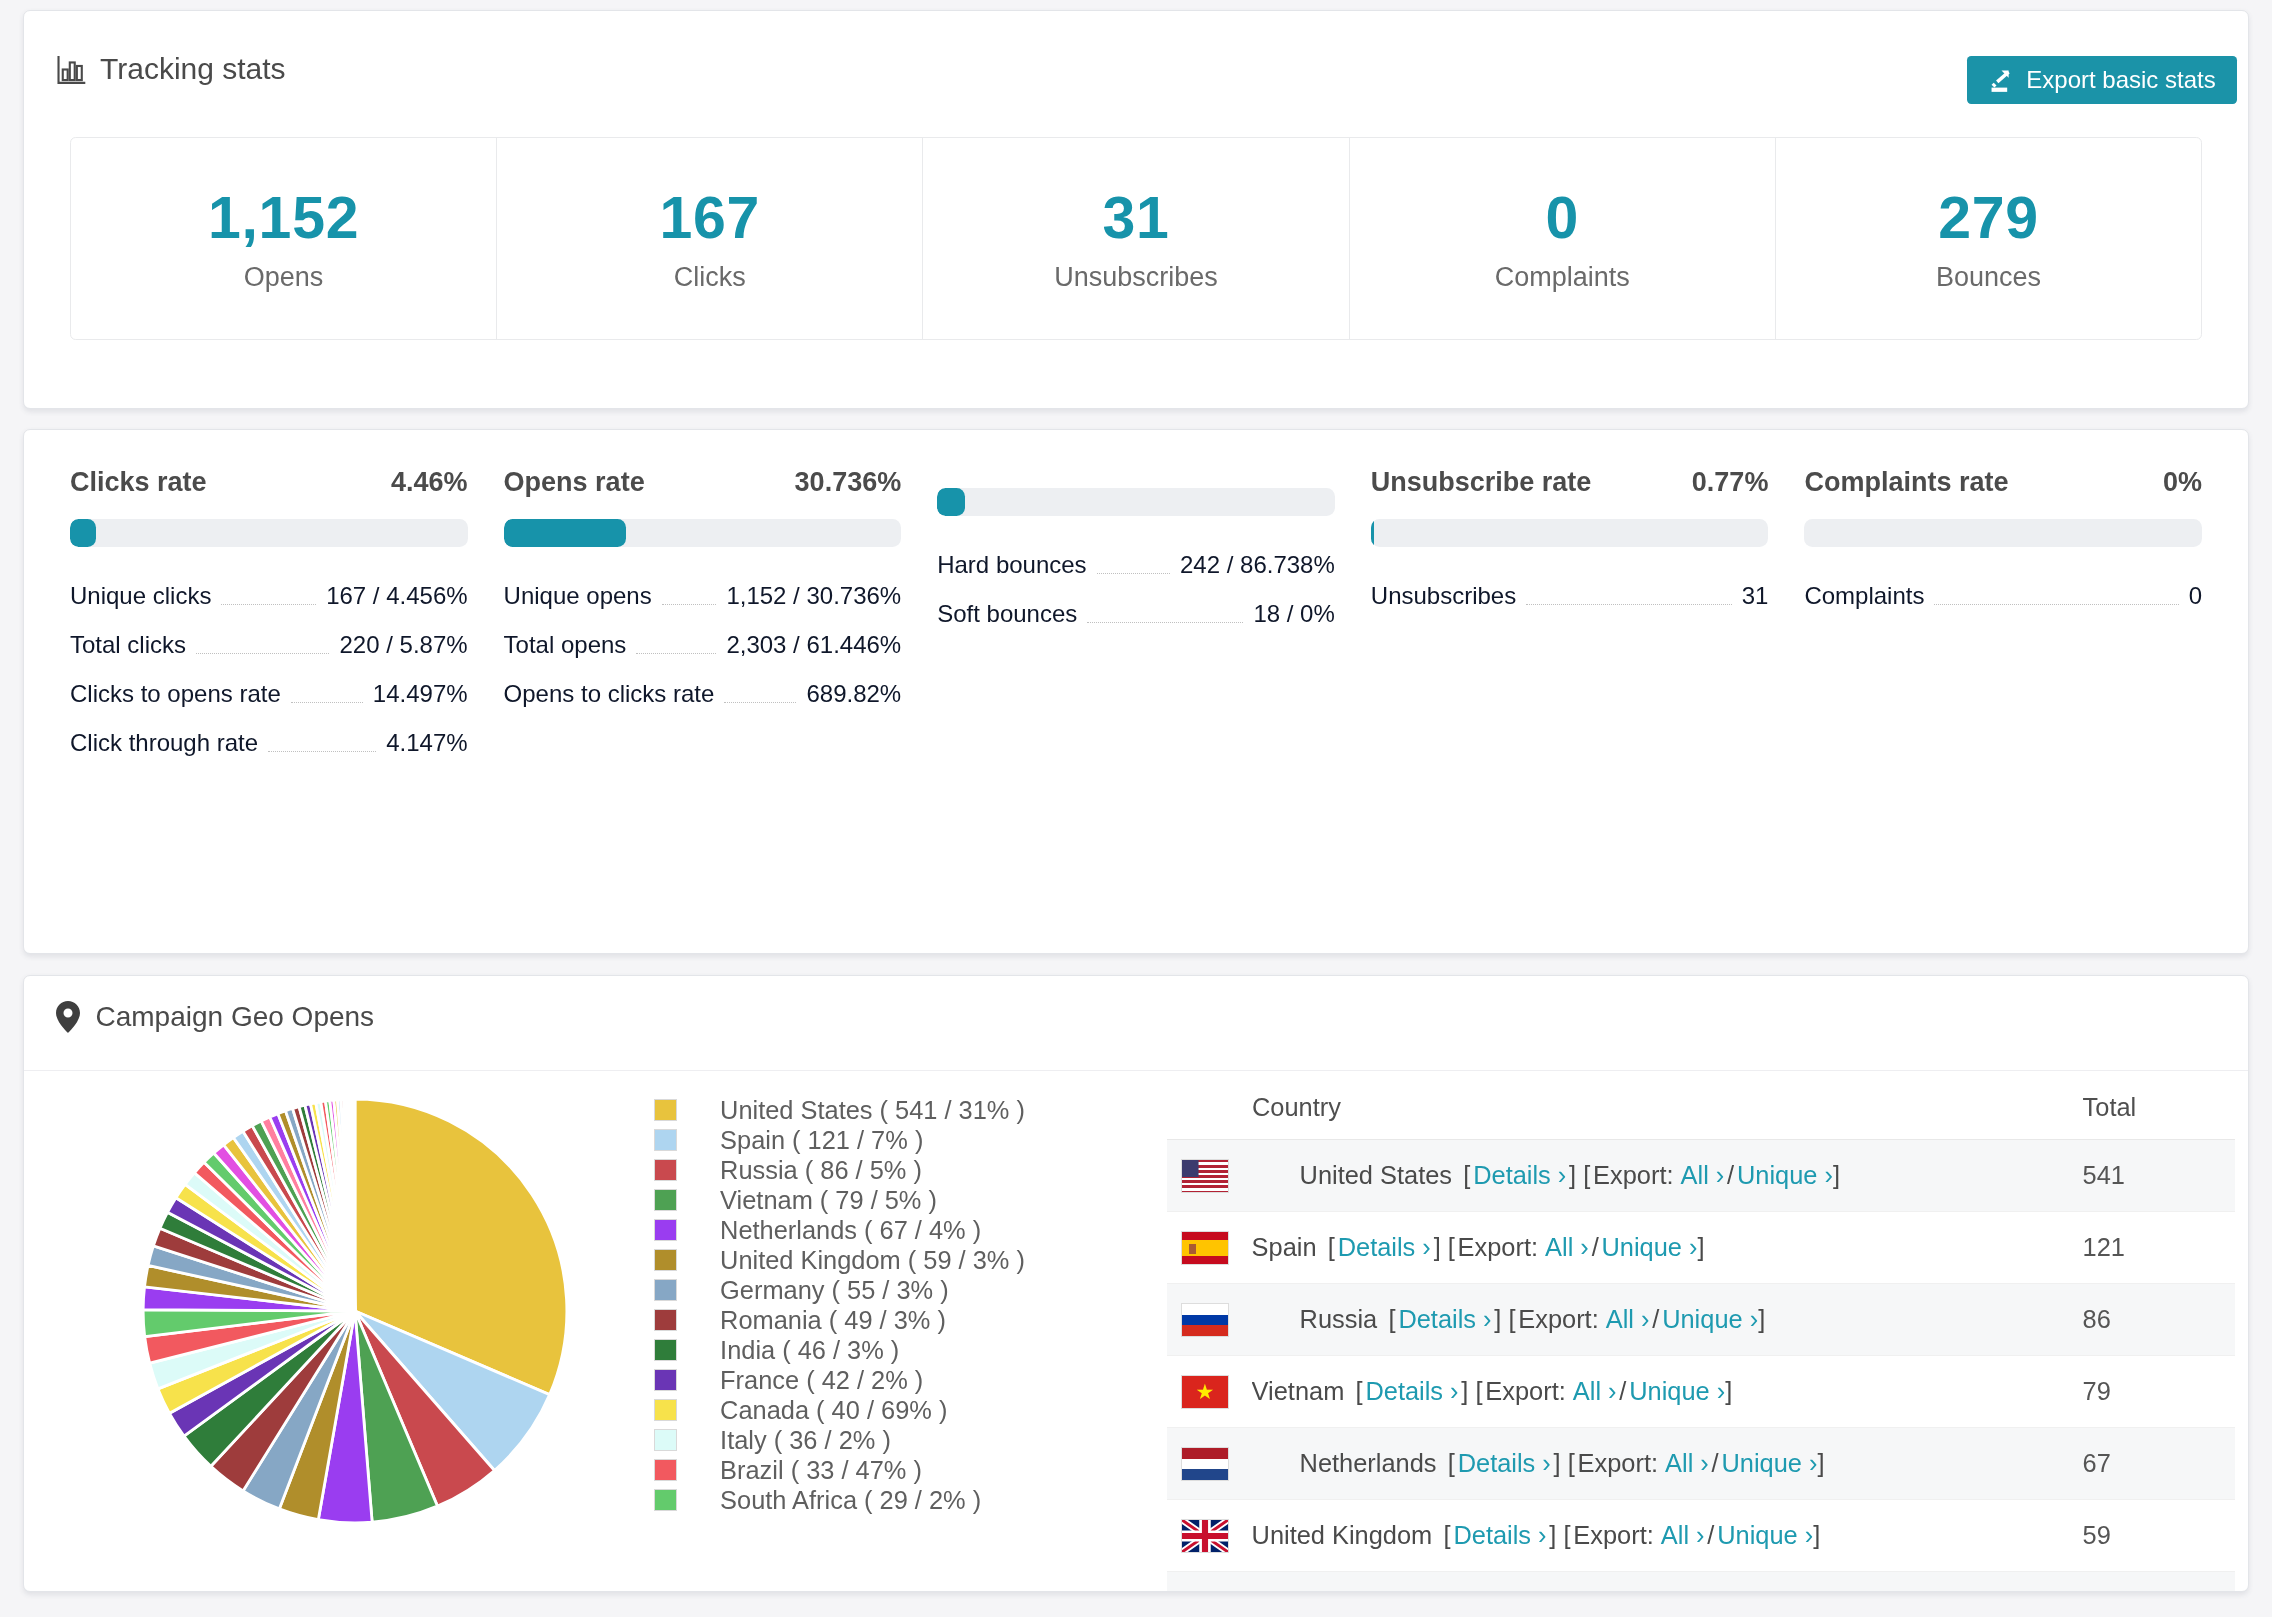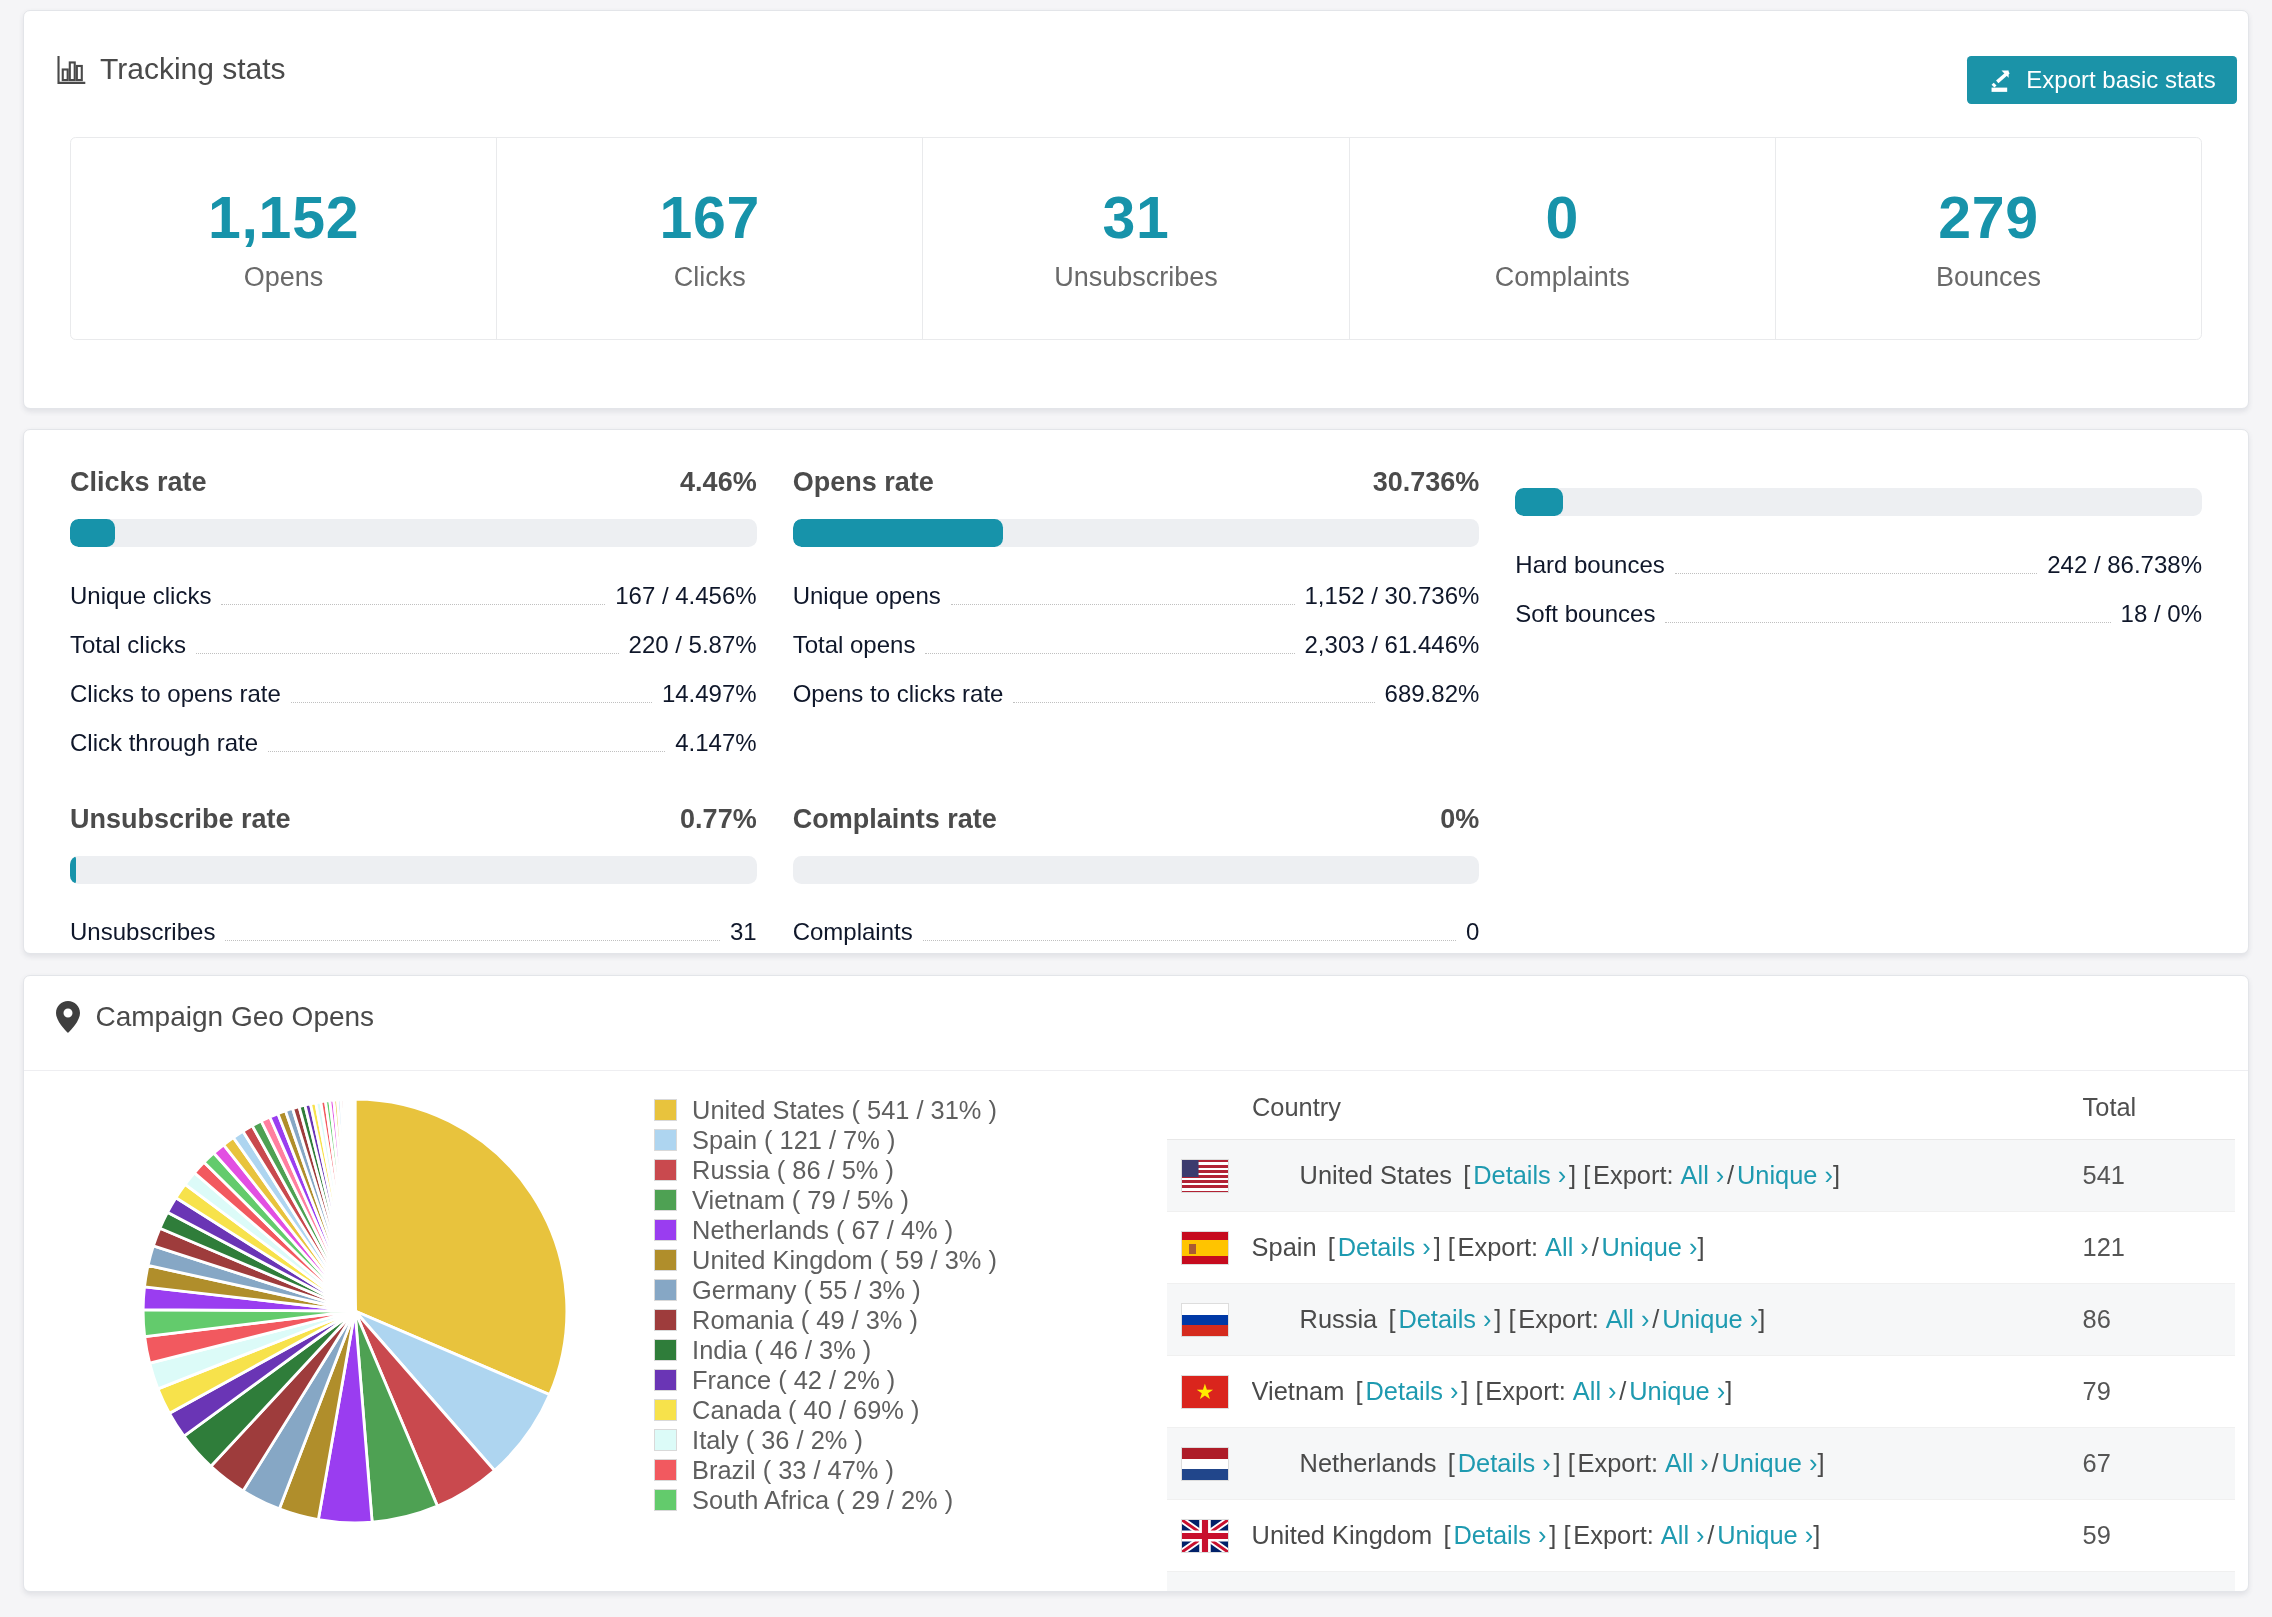--- a/index.html
+++ b/index.html
@@ -44,21 +44,21 @@
     align-items:center; justify-content:center;
     border-right:0.7px solid #e9eaec;
   }
   .stat-cell:last-child { border-right:none; }
   .stat-value { font-size:59px; font-weight:bold; color:#1793aa; letter-spacing:0.7px; }
   .stat-label { font-size:27px; color:#6a6a6a; margin-top:10px; }
   
   #card-rates { top:429px; height:525px; }
   .rates-grid {
     position:absolute; left:46px; right:46px; top:37px;
-    display:grid; grid-template-columns:1fr 1fr 1fr;
+    display:grid; grid-template-columns:1fr 1fr 1fr 1fr 1fr;
     column-gap:41px; row-gap:58px;gap:36px;
   }
   .rate-head { display:flex; justify-content:space-between; align-items:baseline; }
   .rate-title { font-size:27px; font-weight:bold; color:#4b4b4b; }
   .rate-value { font-size:27px; font-weight:bold; color:#4b4b4b; }
   .bar-track {
     margin-top:21px; height:28px;
     background:#edeff2; border-radius:8.5px; overflow:hidden;
   }
   .bar-fill { height:100%; background:#1793aa; border-radius:8.5px; }
@@ -76,21 +76,21 @@
     font-size:28px; color:#4a4a4a;
   }
   .geo-divider { position:absolute; left:0; right:0; top:94px; border-top:0.7px solid #eeeef1; }
   #pie-svg { position:absolute; left:105px; top:109px; }
   .geo-legend { position:absolute; left:630px; top:119px; }
   .legend-item { display:flex; align-items:center; height:30px; }
   .legend-swatch {
     width:22.6px; height:22.6px; flex:none;
     border:1.4px solid #d9d9d9; margin-right:15.5px;
   }
-  .legend-label { font-size:25.4px; color:#5f5f5f; white-space:nowrap; }
+  .legend-label { font-size:25.4px; color:#5f5f5f; white-space:nowrap;margin-left:28px; }
   .geo-table { position:absolute; left:1143px; right:13.4px; top:99px; }
   .geo-thead {
     display:flex; align-items:center; height:65px;
     font-size:25.4px; color:#4f4f4f;
     border-bottom:0.7px solid #e8e8e8;
   }
   .geo-thead .th-country { flex:1; padding-left:85px; }
   .geo-thead .th-total { width:152px; }
   .geo-row {
     display:flex; align-items:center; height:72px;

